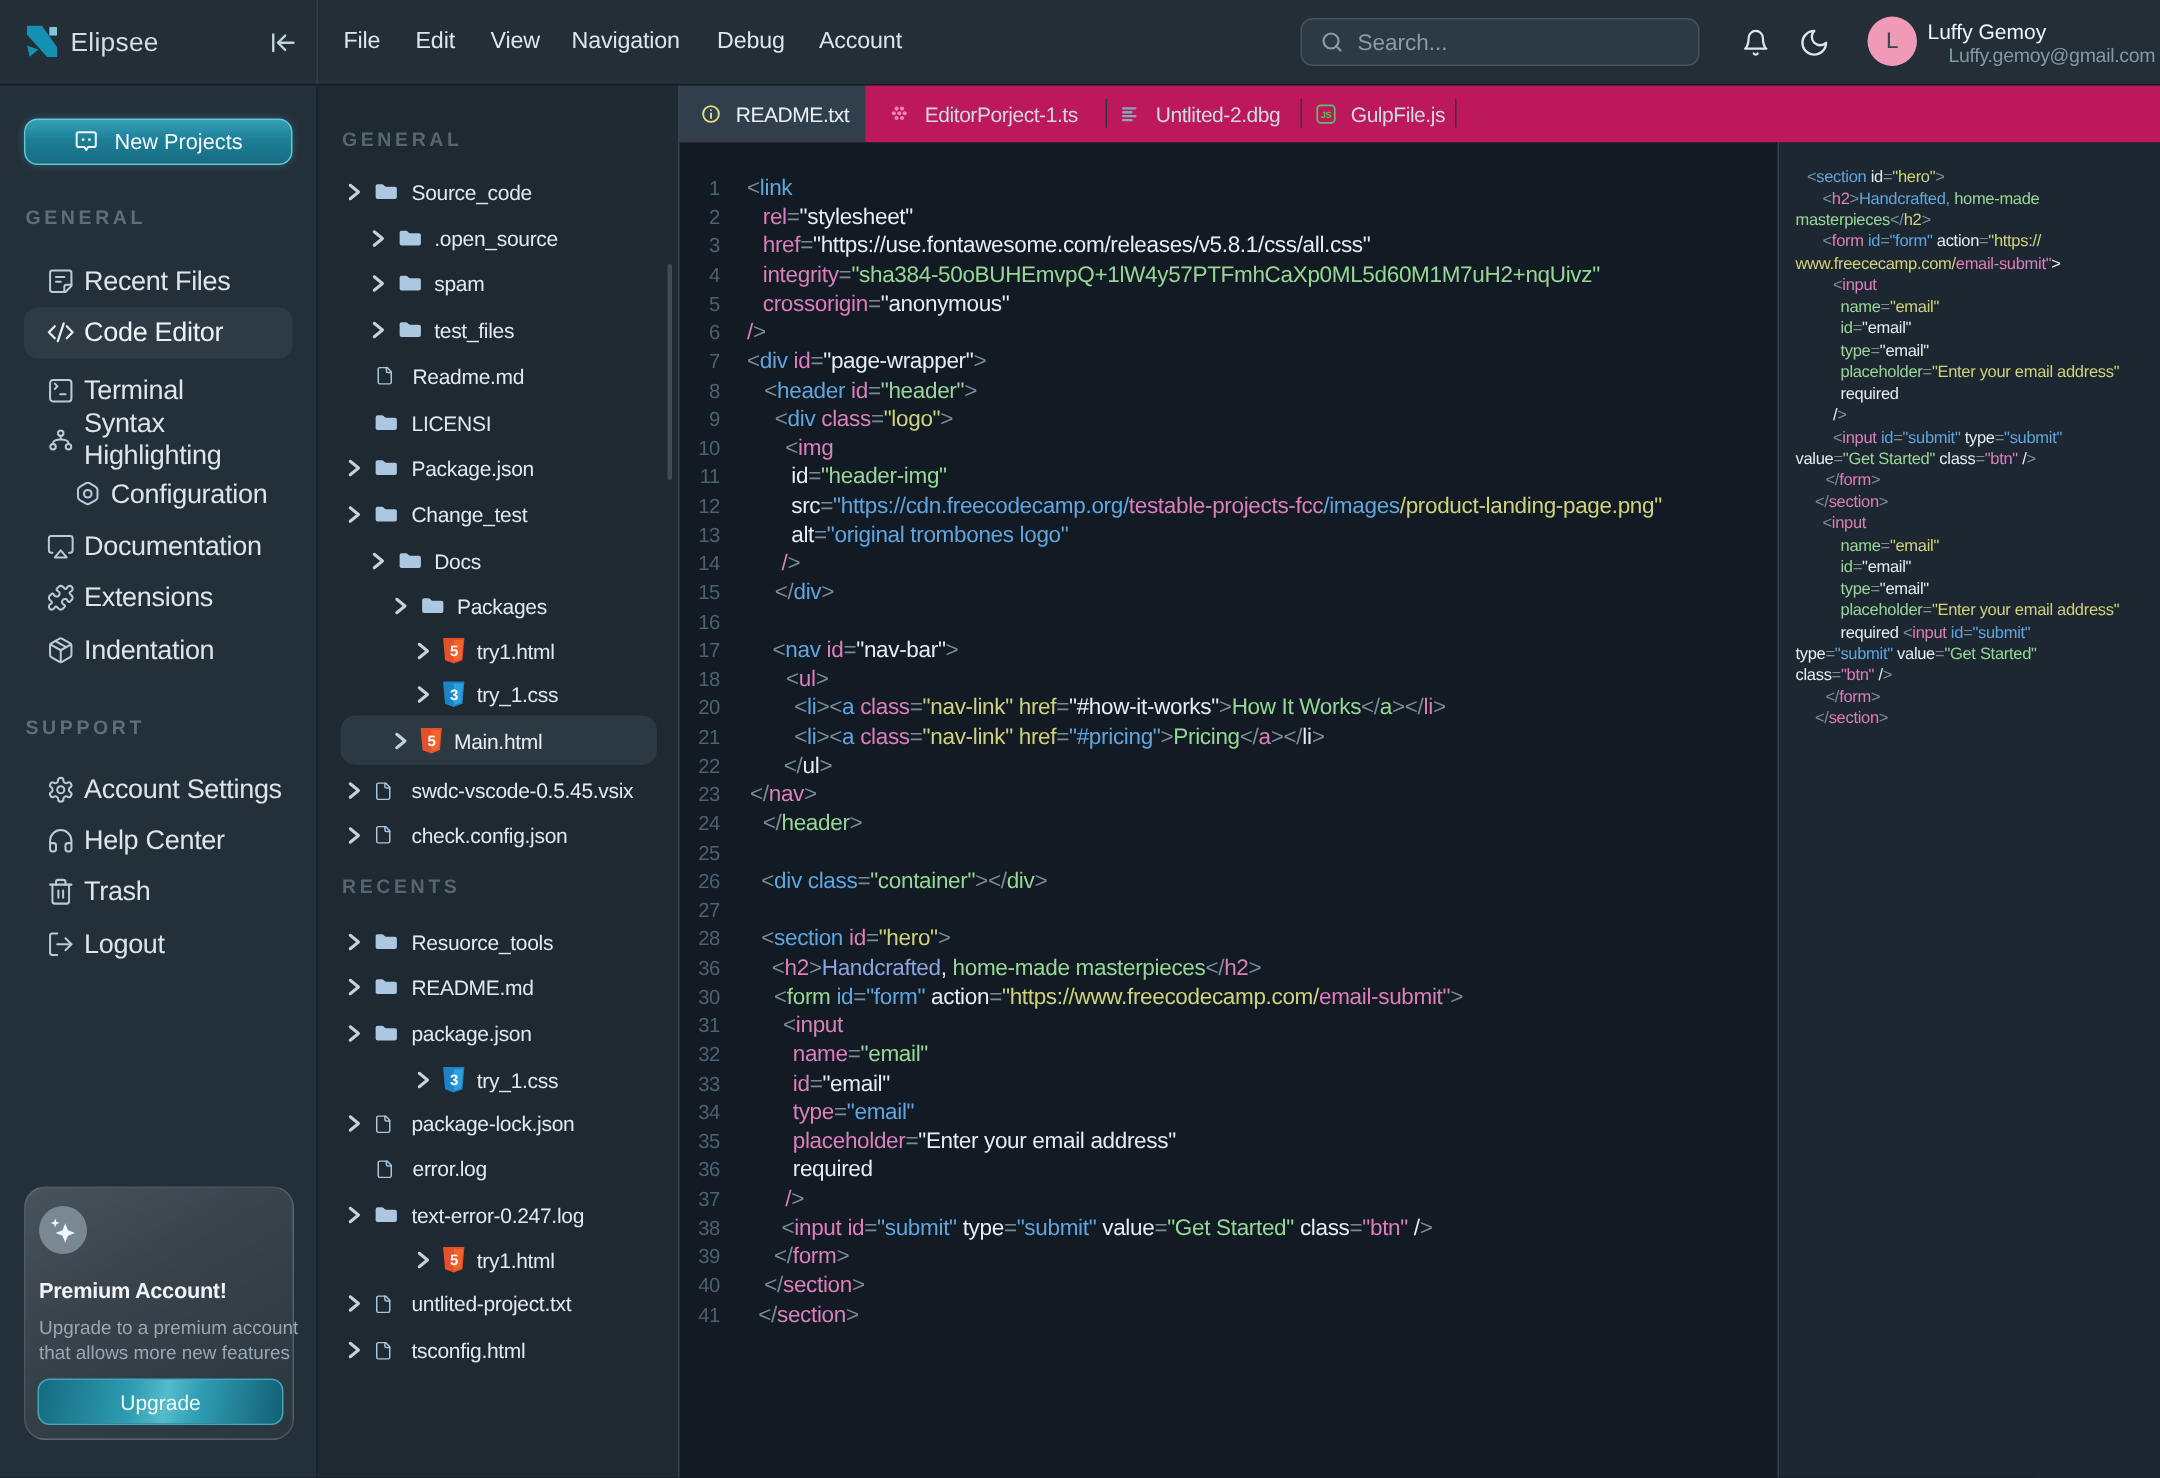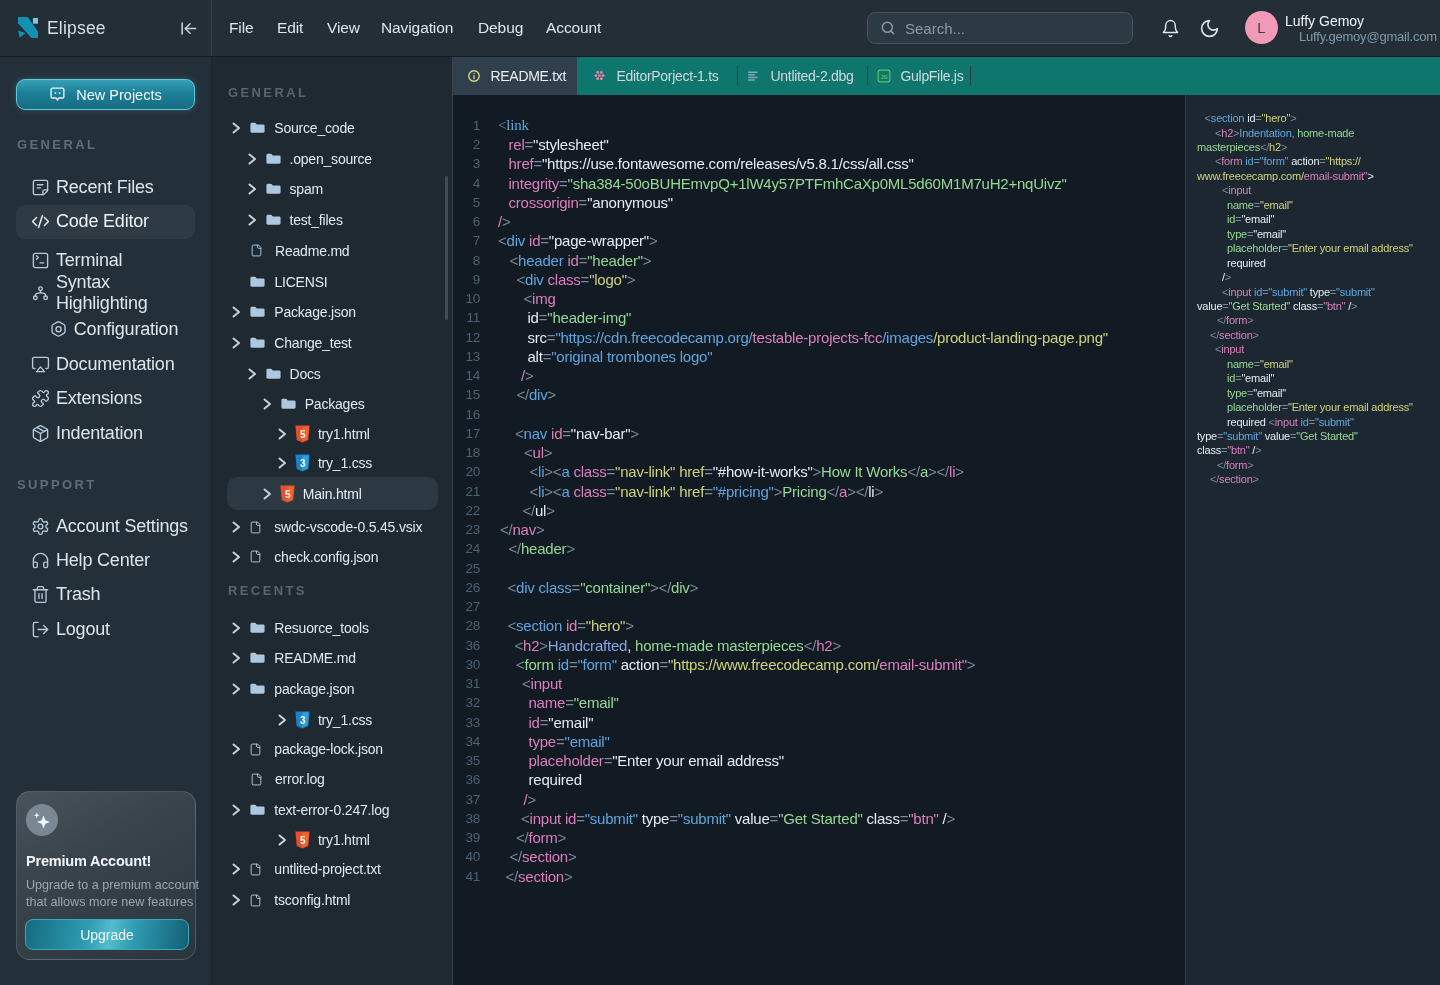--- a/index.html
+++ b/index.html
@@ -1,21 +1,21 @@
 <!DOCTYPE html>
 <html><head>
 <meta charset="utf-8">
 <style>
 *{margin:0;padding:0;box-sizing:border-box;}
 html,body{width:1440px;height:985px;overflow:hidden;background:#121a24;font-family:"Liberation Sans",sans-serif;}
 .abs{position:absolute;}
 #topbar{position:absolute;left:0;top:0;width:1440px;height:56px;background:#232e37;}
 #sidebar{position:absolute;left:0;top:56px;width:211px;height:929px;background:#243039;}
 #explorer{position:absolute;left:212px;top:56px;width:240px;height:929px;background:#1f2931;}
-#tabstrip{position:absolute;left:452px;top:56px;width:988px;height:39px;background:#0f766e;}
+#tabstrip{position:absolute;left:452px;top:56px;width:988px;height:39px;background:#be185d;}
 #editor{position:absolute;left:452px;top:95px;width:733px;height:890px;background:#121a24;}
 #minimap{position:absolute;left:1185px;top:95px;width:255px;height:890px;background:#1d2731;}
 .vline{position:absolute;width:1px;background:#323f49;}
 .menu{position:absolute;top:0;height:56px;line-height:56px;color:#dde6eb;font-size:15.5px;letter-spacing:-.1px;}
 .sideitem{position:absolute;left:16px;width:180px;height:34px;display:flex;align-items:center;color:#dde5ea;font-size:18px;letter-spacing:-.2px;}
 .sideitem svg{margin-left:15px;margin-right:6px;flex:none;}
 .slabel{position:absolute;left:17px;color:#5d6e78;font-size:13px;font-weight:bold;letter-spacing:2.4px;}
 .elabel{position:absolute;color:#56666f;font-size:13px;font-weight:bold;letter-spacing:2.4px;}
 .erow{position:absolute;height:28px;display:flex;align-items:center;color:#e2e9ee;font-size:14px;letter-spacing:-.2px;}
 .erow svg{flex:none;}
@@ -349,21 +349,21 @@
         <rect x="2" y="2" width="20" height="20" rx="4" stroke="#5fbf63" stroke-width="2"></rect>
         <text x="12" y="16.5" font-size="10.5" font-weight="bold" fill="#5fbf63" text-anchor="middle" font-family="Liberation Sans">JS</text>
       </svg>
     GulpFile.js</div>
   <div class="vline" style="left:284.5px;top:10px;height:19px;background:#2b3742;"></div>
   <div class="vline" style="left:414.5px;top:10px;height:19px;background:#2b3742;"></div>
   <div class="vline" style="left:517.5px;top:10px;height:19px;background:#2b3742;"></div>
 </div>
 <div id="editor">
 <div style="padding-top:20.7px;">
-<div class="cline"><span class="lnum">1</span><span style="padding-left:18px;font-family:Liberation Serif, serif;">&lt;<span class="bl">link</span></span></div>
+<div class="cline"><span class="lnum">1</span><span style="padding-left:18px;">&lt;<span class="bl">link</span></span></div>
 <div class="cline"><span class="lnum">2</span><span style="padding-left:28.5px;"><span class="pk">rel</span>=<span class="wh">"stylesheet"</span></span></div>
 <div class="cline"><span class="lnum">3</span><span style="padding-left:28.5px;"><span class="pk">href</span>=<span class="wh">"https://use.fontawesome.com/releases/v5.8.1/css/all.css"</span></span></div>
 <div class="cline"><span class="lnum">4</span><span style="padding-left:28.5px;"><span class="pk">integrity</span>=<span class="gr">"sha384-50oBUHEmvpQ+1lW4y57PTFmhCaXp0ML5d60M1M7uH2+nqUivz"</span></span></div>
 <div class="cline"><span class="lnum">5</span><span style="padding-left:28.5px;"><span class="pk">crossorigin</span>=<span class="wh">"anonymous"</span></span></div>
 <div class="cline"><span class="lnum">6</span><span style="padding-left:18px;"><span class="pk">/</span>&gt;</span></div>
 <div class="cline"><span class="lnum">7</span><span style="padding-left:18px;">&lt;<span class="bl">div</span> <span class="pk">id</span>=<span class="wh">"page-wrapper"</span>&gt;</span></div>
 <div class="cline"><span class="lnum">8</span><span style="padding-left:29.5px;">&lt;<span class="bl">header</span> <span class="pk">id</span>=<span class="gr">"header"</span>&gt;</span></div>
 <div class="cline"><span class="lnum">9</span><span style="padding-left:36.5px;">&lt;<span class="bl">div</span> <span class="pk">class</span>=<span class="yl">"logo"</span>&gt;</span></div>
 <div class="cline"><span class="lnum">10</span><span style="padding-left:43.5px;">&lt;<span class="pk">img</span></span></div>
 <div class="cline"><span class="lnum">11</span><span style="padding-left:47.5px;"><span class="wh">id</span>=<span class="gr">"header-img"</span></span></div>
@@ -393,21 +393,21 @@
 <div class="cline"><span class="lnum">36</span><span style="padding-left:48.5px;"><span class="wh">required</span></span></div>
 <div class="cline"><span class="lnum">37</span><span style="padding-left:43.5px;"><span class="pk">/</span>&gt;</span></div>
 <div class="cline"><span class="lnum">38</span><span style="padding-left:41px;">&lt;<span class="pk">input</span> <span class="pk">id</span>=<span class="bl">"submit"</span> <span class="wh">type</span>=<span class="bl">"submit"</span> <span class="wh">value</span>=<span class="gr">"Get Started"</span> <span class="wh">class</span>=<span class="pk">"btn"</span> <span class="wh">/</span>&gt;</span></div>
 <div class="cline"><span class="lnum">39</span><span style="padding-left:36px;">&lt;/<span class="pk">form</span>&gt;</span></div>
 <div class="cline"><span class="lnum">40</span><span style="padding-left:29.5px;">&lt;/<span class="pk">section</span>&gt;</span></div>
 <div class="cline"><span class="lnum">41</span><span style="padding-left:25.5px;">&lt;/<span class="pk">section</span>&gt;</span></div>
 </div>
 </div>
 <div id="minimap">
 <div class="mline" style="left:19.6px;top:16.1px;">&lt;<span class="bl">section</span> <span class="wh">id</span>=<span class="yl">"hero"</span>&gt;</div>
-<div class="mline" style="left:30px;top:30.6px;">&lt;<span class="pk">h2</span>&gt;<span class="bl">Indentation,</span> <span class="gr">home-made</span></div>
+<div class="mline" style="left:30px;top:30.6px;">&lt;<span class="pk">h2</span>&gt;<span class="bl">Handcrafted,</span> <span class="gr">home-made</span></div>
 <div class="mline" style="left:12px;top:45.0px;"><span class="gr">masterpieces</span>&lt;/<span class="yl">h2</span>&gt;</div>
 <div class="mline" style="left:30px;top:59.4px;">&lt;<span class="pk">form</span> <span class="bl">id</span>=<span class="bl">"form"</span> <span class="wh">action</span>=<span class="yl">"https://</span></div>
 <div class="mline" style="left:12px;top:73.9px;"><span class="yl">www.freececamp.com/</span><span class="pk">email-submit"</span><span class="wh">&gt;</span></div>
 <div class="mline" style="left:37px;top:88.3px;">&lt;<span class="pk">input</span></div>
 <div class="mline" style="left:42px;top:102.8px;"><span class="gr">name</span>=<span class="yl">"email"</span></div>
 <div class="mline" style="left:42px;top:117.2px;"><span class="gr">id</span>=<span class="wh">"email"</span></div>
 <div class="mline" style="left:42px;top:131.7px;"><span class="gr">type</span>=<span class="wh">"email"</span></div>
 <div class="mline" style="left:42px;top:146.1px;"><span class="gr">placeholder</span>=<span class="yl">"Enter your email address"</span></div>
 <div class="mline" style="left:42px;top:160.6px;"><span class="wh">required</span></div>
 <div class="mline" style="left:37px;top:175.0px;"><span class="wh">/</span>&gt;</div>

